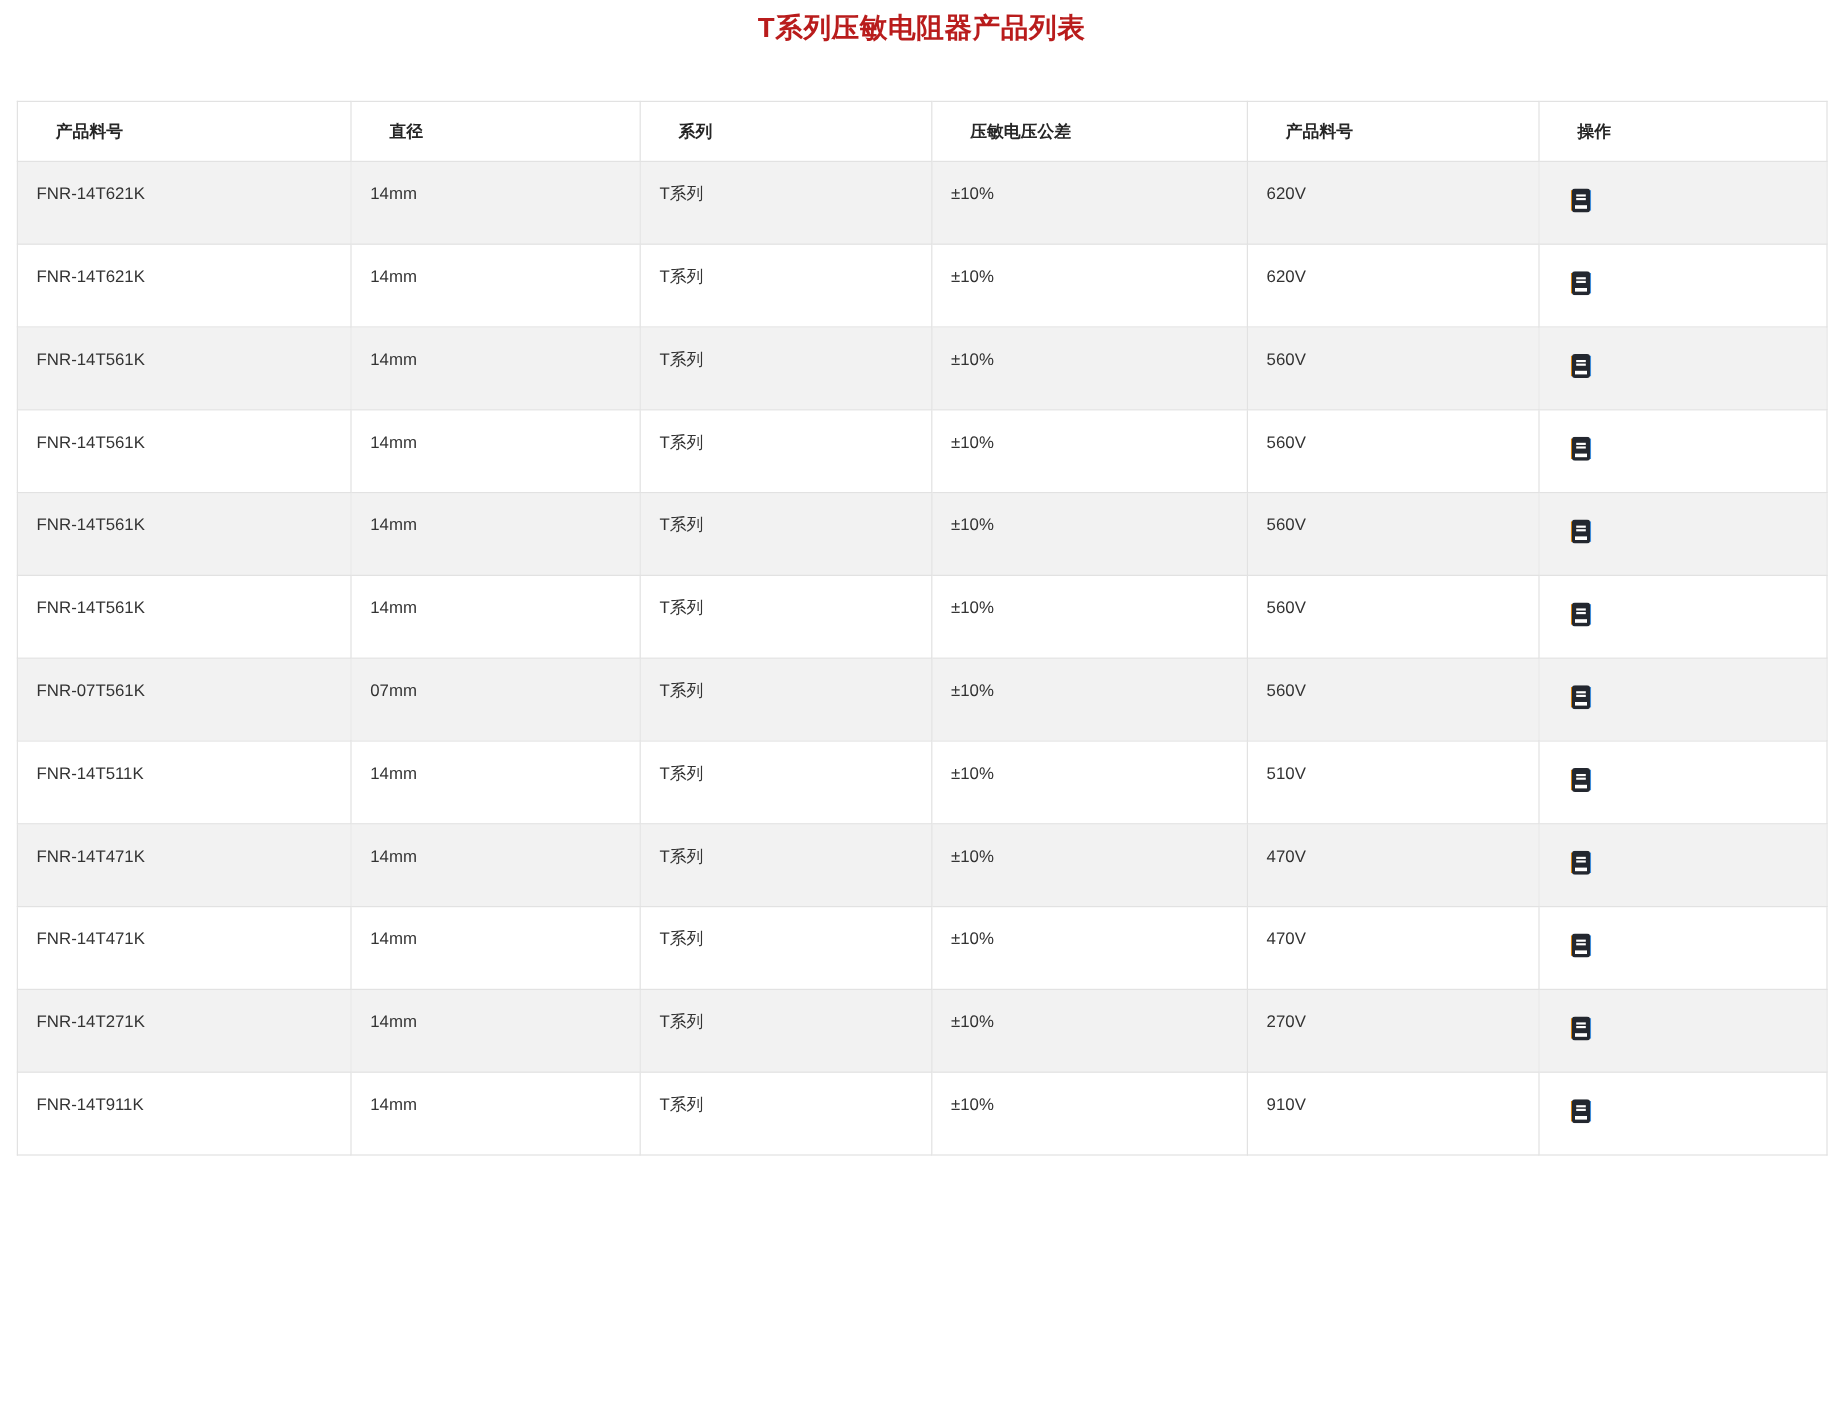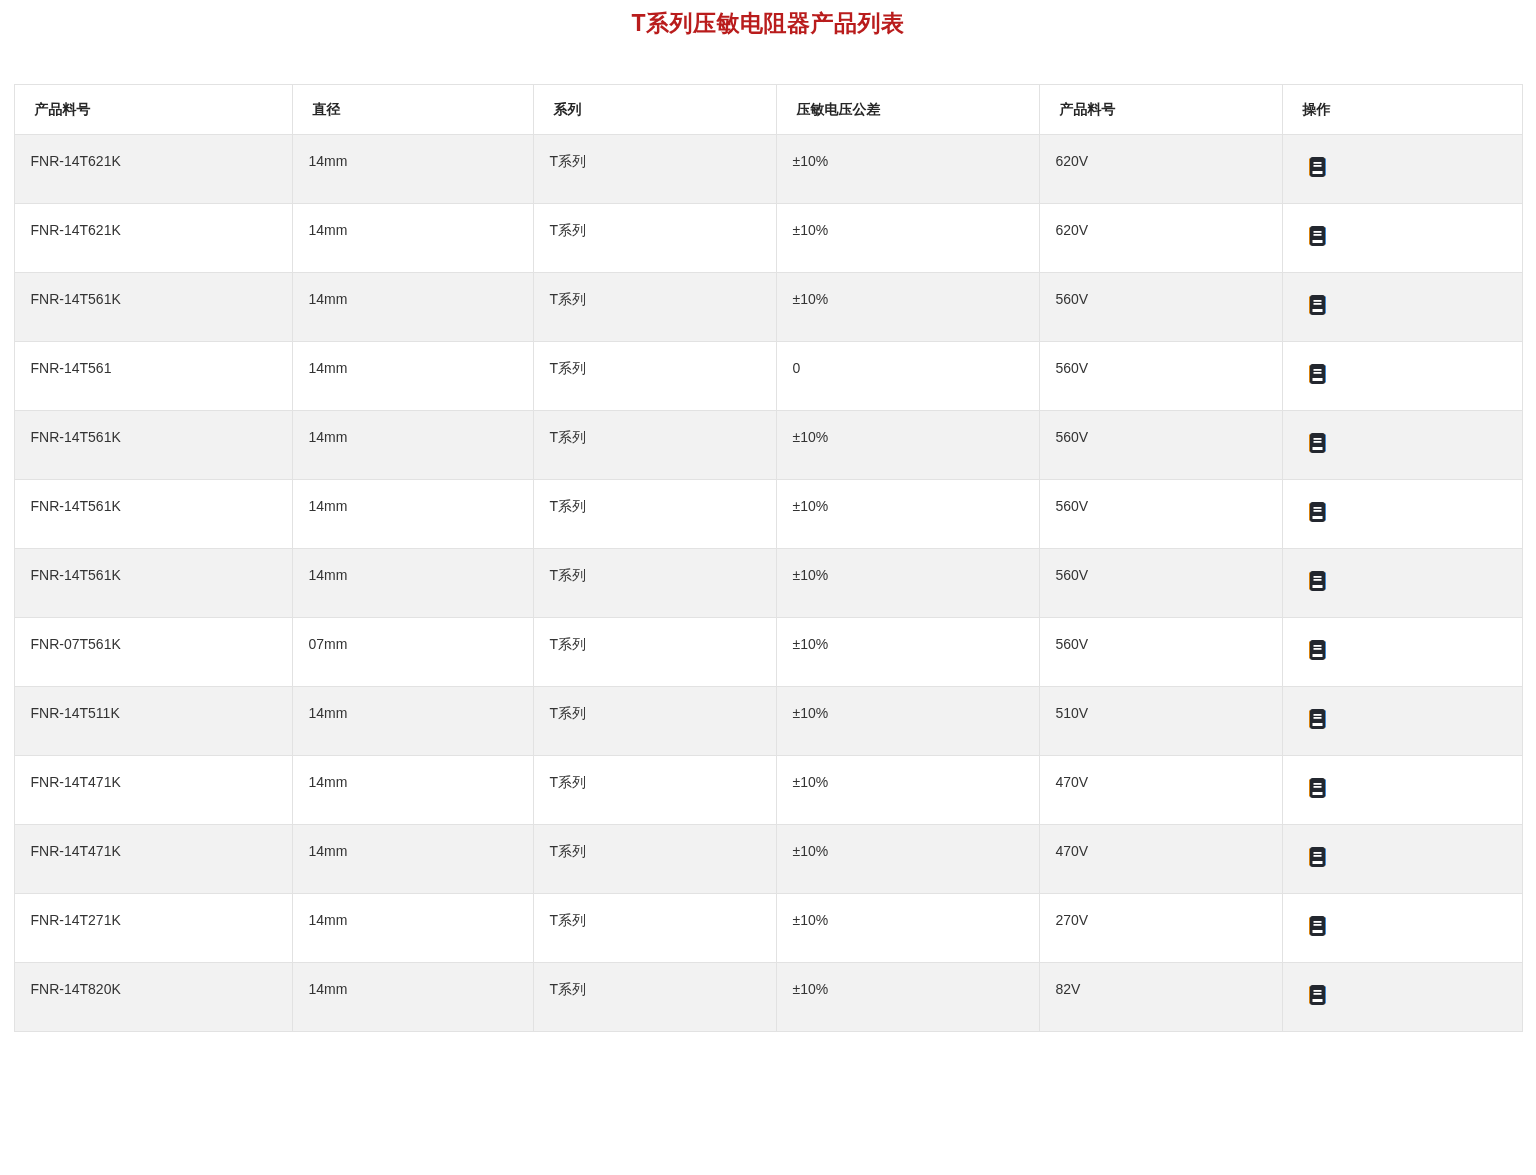--- a/index.html
+++ b/index.html
@@ -32,21 +32,21 @@
   table.product-table th,
   table.product-table td {
     border: 1px solid #e2e2e2;
     font-size: 14px;
     text-align: left;
     overflow: hidden;
     white-space: nowrap;
   }
   table.product-table th {
     height: 49px;
-    padding: 0 20px;
+    padding: 0 32px;
     vertical-align: middle;
     font-weight: 700;
     color: #262626;
     background: #ffffff;
   }
   table.product-table td {
     height: 52px;
     padding: 16px 16px 0 16px;
     vertical-align: top;
     color: #333333;
@@ -142,39 +142,20 @@
           <rect x="14" y="1.5" width="3" height="17" fill="#3f8cd8"></rect>
           <rect x="1" y="0" width="15" height="20" rx="2.5" fill="#23272f"></rect>
           <rect x="4.5" y="5" width="8" height="1.8" fill="#ffffff"></rect>
           <rect x="4.5" y="8" width="8" height="1.8" fill="#ffffff"></rect>
           <rect x="3.5" y="14" width="10" height="3" fill="#ffffff"></rect>
         </svg>
       </span>
     </td>
   </tr>
 
-  <tr>
-    <td>FNR-14T561</td>
-    <td>14mm</td>
-    <td>T系列</td>
-    <td>0</td>
-    <td>560V</td>
-    <td>
-      <span class="action-icon">
-        <svg width="17" height="20" viewBox="0 0 17 20" xmlns="http://www.w3.org/2000/svg">
-          <rect x="0" y="1.5" width="3" height="17" fill="#d9830d"></rect>
-          <rect x="14" y="1.5" width="3" height="17" fill="#3f8cd8"></rect>
-          <rect x="1" y="0" width="15" height="20" rx="2.5" fill="#23272f"></rect>
-          <rect x="4.5" y="5" width="8" height="1.8" fill="#ffffff"></rect>
-          <rect x="4.5" y="8" width="8" height="1.8" fill="#ffffff"></rect>
-          <rect x="3.5" y="14" width="10" height="3" fill="#ffffff"></rect>
-        </svg>
-      </span>
-    </td>
-  </tr>
 
   <tr>
     <td>FNR-14T561K</td>
     <td>14mm</td>
     <td>T系列</td>
     <td>±10%</td>
     <td>560V</td>
     <td>
       <span class="action-icon">
         <svg width="17" height="20" viewBox="0 0 17 20" xmlns="http://www.w3.org/2000/svg">
@@ -323,35 +304,35 @@
           <rect x="1" y="0" width="15" height="20" rx="2.5" fill="#23272f"></rect>
           <rect x="4.5" y="5" width="8" height="1.8" fill="#ffffff"></rect>
           <rect x="4.5" y="8" width="8" height="1.8" fill="#ffffff"></rect>
           <rect x="3.5" y="14" width="10" height="3" fill="#ffffff"></rect>
         </svg>
       </span>
     </td>
   </tr>
 
 
-
-  <tr>
-    <td>FNR-14T820K</td>
-    <td>14mm</td>
-    <td>T系列</td>
-    <td>±10%</td>
-    <td>82V</td>
-    <td>
-      <span class="action-icon">
-        <svg width="17" height="20" viewBox="0 0 17 20" xmlns="http://www.w3.org/2000/svg">
-          <rect x="0" y="1.5" width="3" height="17" fill="#d9830d"></rect>
-          <rect x="14" y="1.5" width="3" height="17" fill="#3f8cd8"></rect>
-          <rect x="1" y="0" width="15" height="20" rx="2.5" fill="#23272f"></rect>
-          <rect x="4.5" y="5" width="8" height="1.8" fill="#ffffff"></rect>
-          <rect x="4.5" y="8" width="8" height="1.8" fill="#ffffff"></rect>
-          <rect x="3.5" y="14" width="10" height="3" fill="#ffffff"></rect>
-        </svg>
-      </span>
-    </td>
-  </tr>
+  <tr>
+    <td>FNR-14T911K</td>
+    <td>14mm</td>
+    <td>T系列</td>
+    <td>±10%</td>
+    <td>910V</td>
+    <td>
+      <span class="action-icon">
+        <svg width="17" height="20" viewBox="0 0 17 20" xmlns="http://www.w3.org/2000/svg">
+          <rect x="0" y="1.5" width="3" height="17" fill="#d9830d"></rect>
+          <rect x="14" y="1.5" width="3" height="17" fill="#3f8cd8"></rect>
+          <rect x="1" y="0" width="15" height="20" rx="2.5" fill="#23272f"></rect>
+          <rect x="4.5" y="5" width="8" height="1.8" fill="#ffffff"></rect>
+          <rect x="4.5" y="8" width="8" height="1.8" fill="#ffffff"></rect>
+          <rect x="3.5" y="14" width="10" height="3" fill="#ffffff"></rect>
+        </svg>
+      </span>
+    </td>
+  </tr>
+
 </tbody>
   </table>
 </div>
 
 </body></html>

